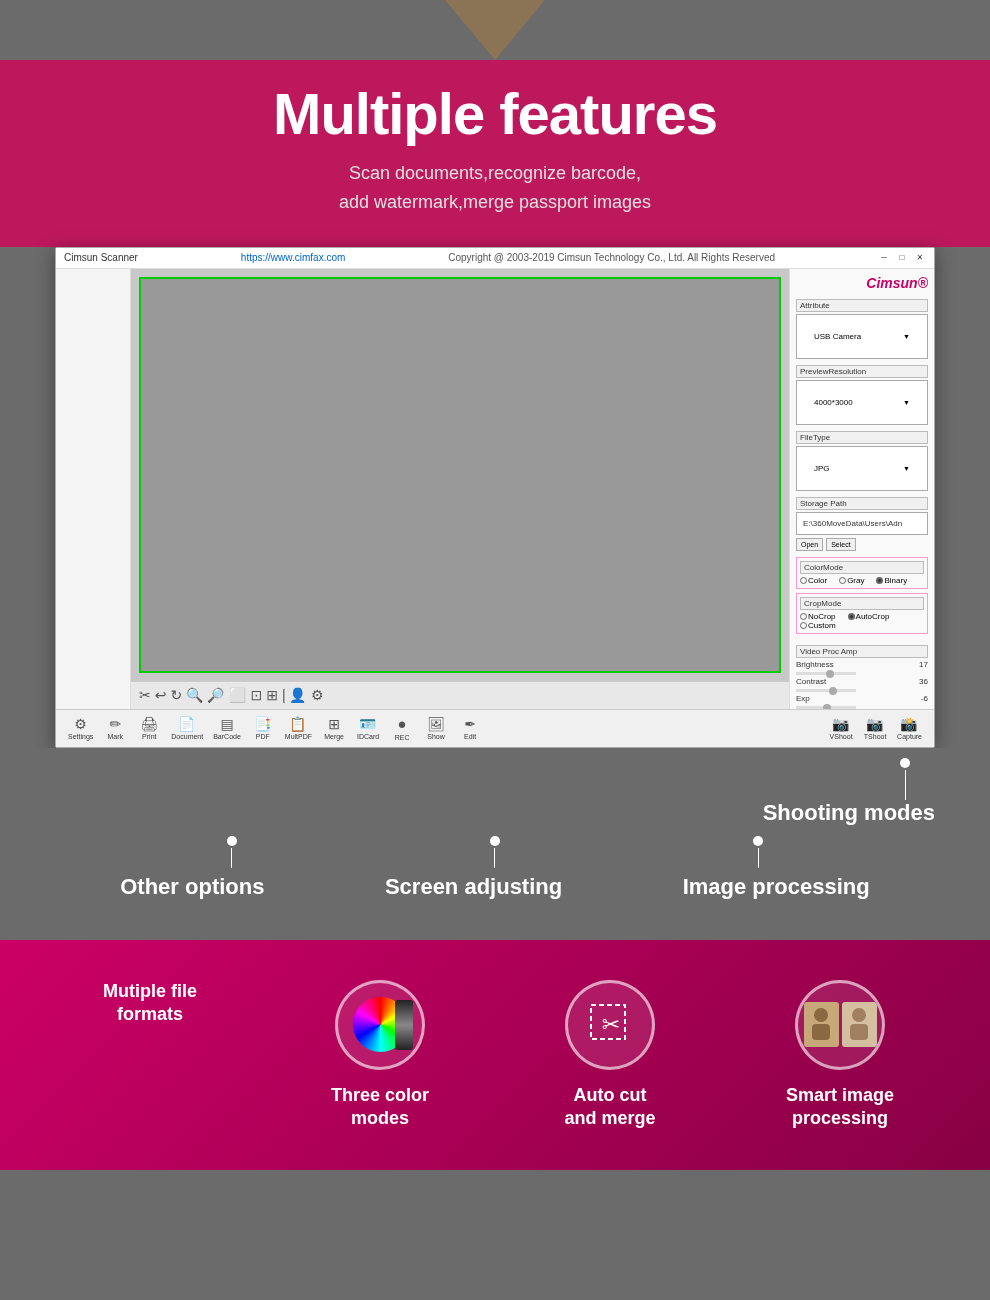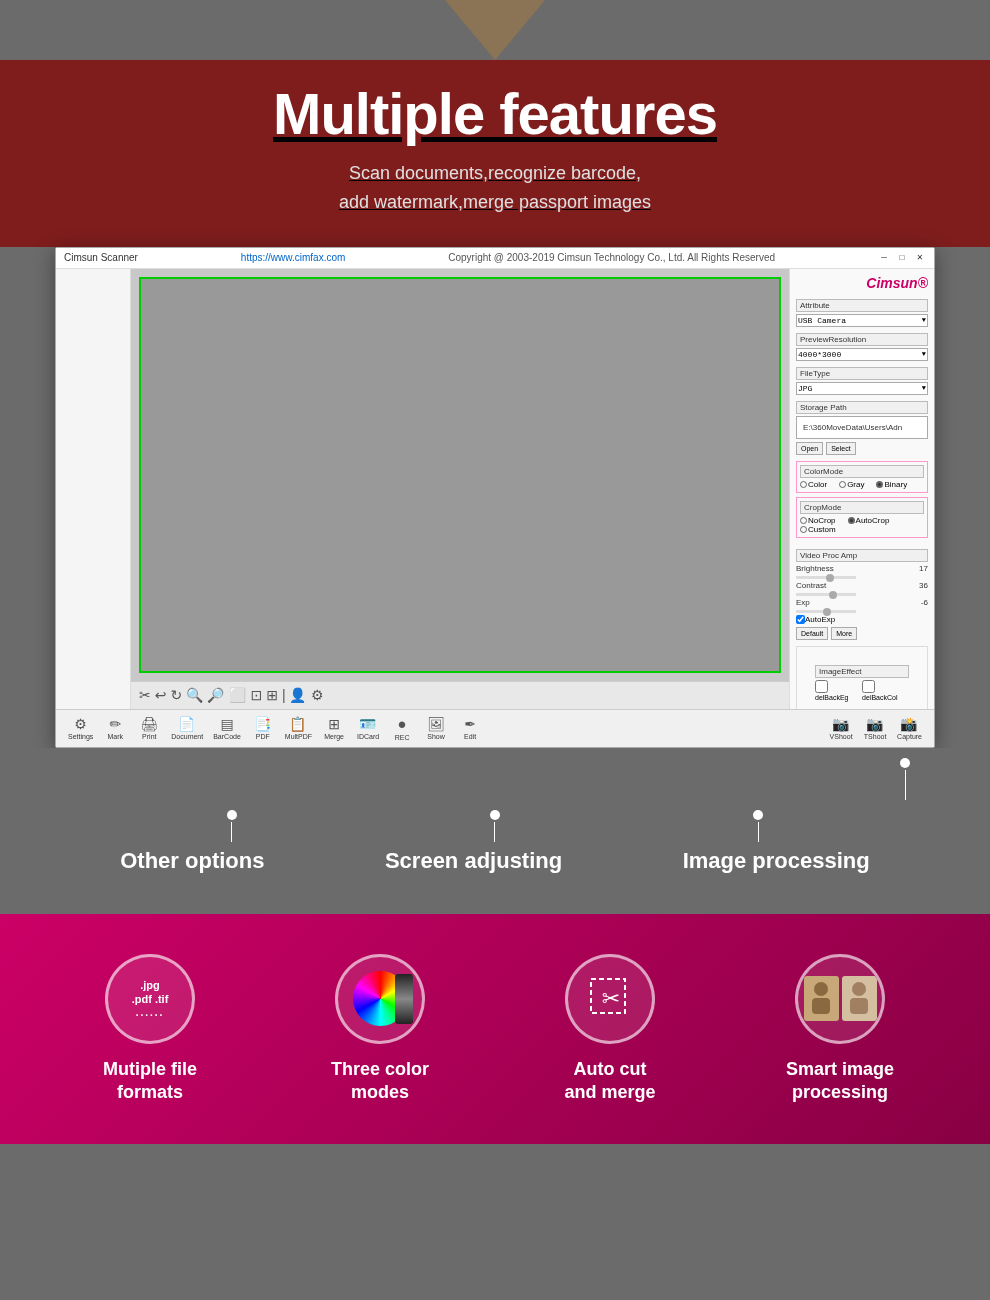--- a/index.html
+++ b/index.html
@@ -18,24 +18,23 @@
       border-left: 50px solid transparent;
       border-right: 50px solid transparent;
       border-top: 60px solid #8b7355;
       margin: 0 auto;
       position: relative;
       top: 0;
     }
 
     
     .hero-section {
-      background: #7f1d1d;
+      background: #be185d;
       text-align: center;
       padding: 20px 40px 30px;
-      text-decoration: underline;
     }
     .hero-title {
       font-size: 58px;
       font-weight: 900;
       color: #ffffff;
       margin-bottom: 12px;
       letter-spacing: -1px;
     }
     .hero-subtitle {
       font-size: 18px;
@@ -140,27 +139,26 @@
       font-size: 8px;
       color: #333;
       border: 1px solid #bbb;
       padding: 1px 3px;
       margin-bottom: 2px;
       background: #f0f0f0;
     }
     .panel-select {
       width: 100%;
       font-size: 8px;
-      padding: 1px;
+      padding: 17px;
       border: 1px solid #aaa;
       background: white;
       display: flex;
       align-items: center;
       justify-content: space-between;
-      font-family: Liberation Mono, monospace;
     }
     .panel-select-arrow { font-size: 7px; }
 
     .radio-group { display: flex; gap: 12px; align-items: center; flex-wrap: wrap; }
     .radio-item { display: flex; align-items: center; gap: 1px; font-size: 8px; }
     .radio-dot { width: 7px; height: 7px; border-radius: 50%; border: 1px solid #666; display: inline-block; }
     .radio-dot.selected { background: #333; border: 2px solid #666; }
 
     .color-mode-section {
       border: 1px solid #ff99cc;
@@ -596,20 +594,23 @@
 </div>
 
 <div class="ann-wrapper">
 
   <div style="display:flex; justify-content:flex-end; padding-right:80px; padding-top:10px;">
     <div class="dot-connector">
       <div class="white-dot"></div>
       <div class="vert-line" style="height:30px;"></div>
     </div>
   </div>
+  <div style="display:flex; justify-content:flex-end; padding-right:55px;">
+    <span class="ann-label">Shooting modes</span>
+  </div>
 
   <div style="display:flex; justify-content:space-around; padding:10px 100px 0; align-items:flex-end;">
     <div class="dot-connector">
       <div class="white-dot"></div>
       <div class="vert-line" style="height:20px;"></div>
     </div>
     <div class="dot-connector">
       <div class="white-dot"></div>
       <div class="vert-line" style="height:20px;"></div>
     </div>
@@ -622,27 +623,20 @@
     <span class="ann-label">Other options</span>
     <span class="ann-label">Screen adjusting</span>
     <span class="ann-label">Image processing</span>
   </div>
 </div>
 
 <div class="features-section">
   <div class="features-grid">
 
     <div class="feature-item">
-      <div class="feature-icon-circle">
-        <div class="file-icon-content">
-          <span>.jpg</span>
-          <span>.pdf .tif</span>
-          <span class="dots">......</span>
-        </div>
-      </div>
       <div class="feature-label">
         <span>Mutiple file</span><br>
         <span>formats</span>
       </div>
     </div>
 
     <div class="feature-item">
       <div class="feature-icon-circle">
         <div style="position:relative; display:flex; align-items:center;">
           <div class="color-wheel"></div>

